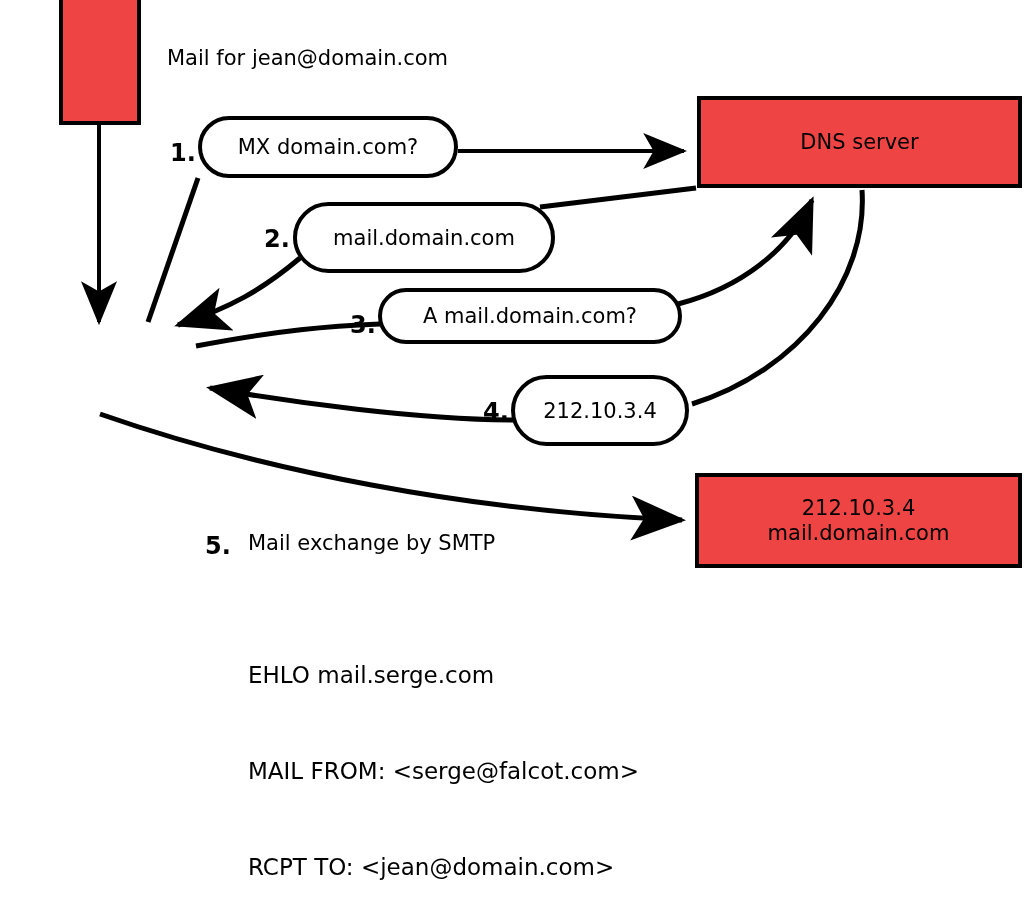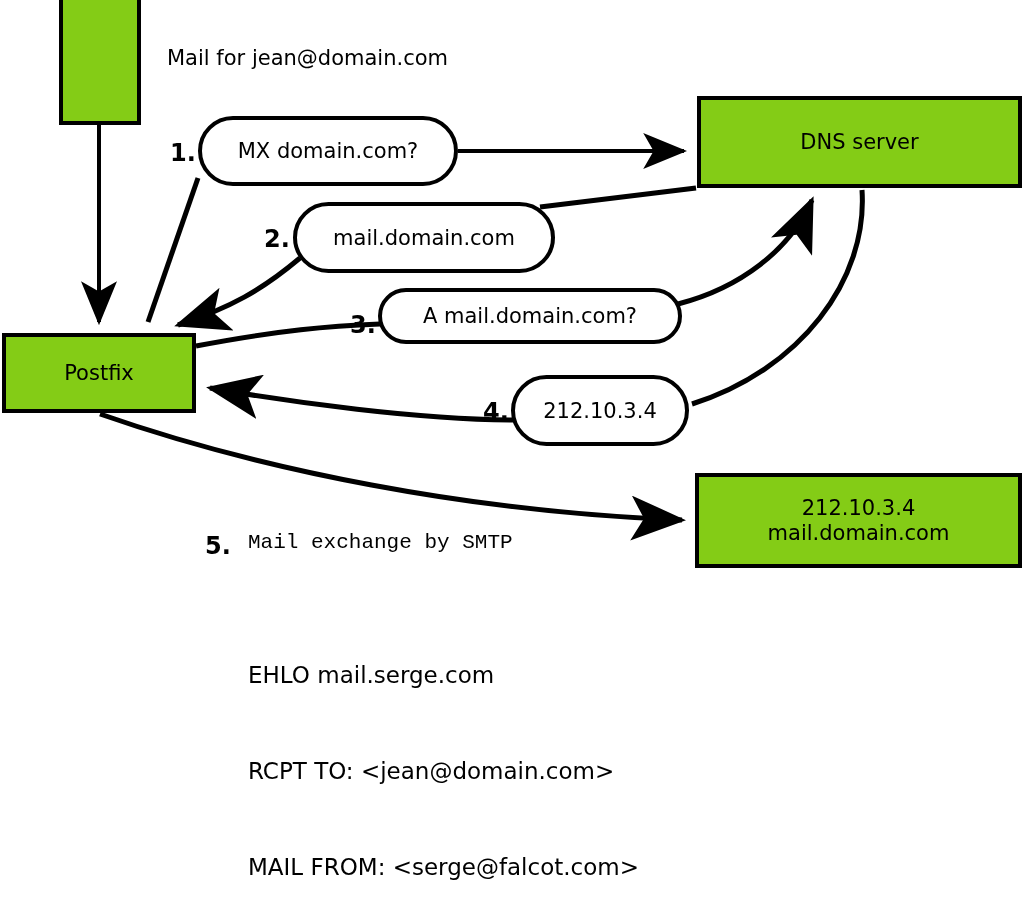--- a/index.html
+++ b/index.html
@@ -20,21 +20,21 @@
   #edges {
     position: absolute;
     left: 0;
     top: 0;
     width: 1024px;
     height: 919px;
   }
   .node {
     position: absolute;
     box-sizing: border-box;
-    background: #84cc16;
+    background: #ef4444;
     border: 4px solid #000000;
     display: flex;
     align-items: center;
     justify-content: center;
     text-align: center;
     line-height: 1.18;
     z-index: 3;
   }
   .node.rect {
     border-radius: 0;
@@ -106,34 +106,31 @@
 
     <path d="M 516 420 C 420 420 290 402 210 388" fill="none" stroke="#000000" stroke-width="5" marker-end="url(#arrowhead)"></path>
 
     <path d="M 100 414 C 260 470 470 512 682 520" fill="none" stroke="#000000" stroke-width="5" marker-end="url(#arrowhead)"></path>
   </svg>
 
   <div class="node rect" style="left:59px; top:-4px; width:82px; height:129px;">
     <span class="node-label f24"></span>
   </div>
 
-  <div class="node rect" style="left:2px; top:333px; width:194px; height:80px;">
-    <span class="node-label f25">Postfix</span>
-  </div>
 
   <div class="node rect" style="left:697px; top:96px; width:325px; height:92px;">
     <span class="node-label f25">DNS server</span>
   </div>
 
   <div class="node rect" style="left:695px; top:473px; width:327px; height:95px; flex-direction:column;">
     <span class="node-label f25">212.10.3.4</span>
     <span class="node-label f25">mail.domain.com</span>
   </div>
 
-  <div class="bubble" style="left:198px; top:116px; width:260px; height:70px;">
+  <div class="bubble" style="left:198px; top:116px; width:260px; height:62px;">
     <span class="bubble-label f25">MX domain.com?</span>
   </div>
 
   <div class="bubble" style="left:293px; top:202px; width:262px; height:71px;">
     <span class="bubble-label f25">mail.domain.com</span>
   </div>
 
   <div class="bubble" style="left:378px; top:288px; width:304px; height:56px;">
     <span class="bubble-label f25">A mail.domain.com?</span>
   </div>
@@ -143,26 +140,26 @@
   </div>
 
   <span class="step-num f24" style="left:170px; top:139px;">1.</span>
   <span class="step-num f24" style="left:264px; top:225px;">2.</span>
   <span class="step-num f24" style="left:350px; top:311px;">3.</span>
   <span class="step-num f24" style="left:483px; top:398px;">4.</span>
   <span class="step-num f24" style="left:205px; top:532px;">5.</span>
 
   <span class="txt f25" style="left:167px; top:46px;">Mail for jean@domain.com</span>
 
-  <span class="txt f25" style="left:248px; top:531px;font-family:Liberation Mono, monospace;">Mail exchange by SMTP</span>
+  <span class="txt f25" style="left:248px; top:531px;">Mail exchange by SMTP</span>
 
   <div class="script-block" style="left:248px; top:595px;">
     <span class="script-line">EHLO mail.serge.com</span>
+    <span class="script-line">MAIL FROM: &lt;serge@falcot.com&gt;</span>
     <span class="script-line">RCPT TO: &lt;jean@domain.com&gt;</span>
-    <span class="script-line">MAIL FROM: &lt;serge@falcot.com&gt;</span>
     
     
     
     
     
     
     
   </div>
 
 </div>

